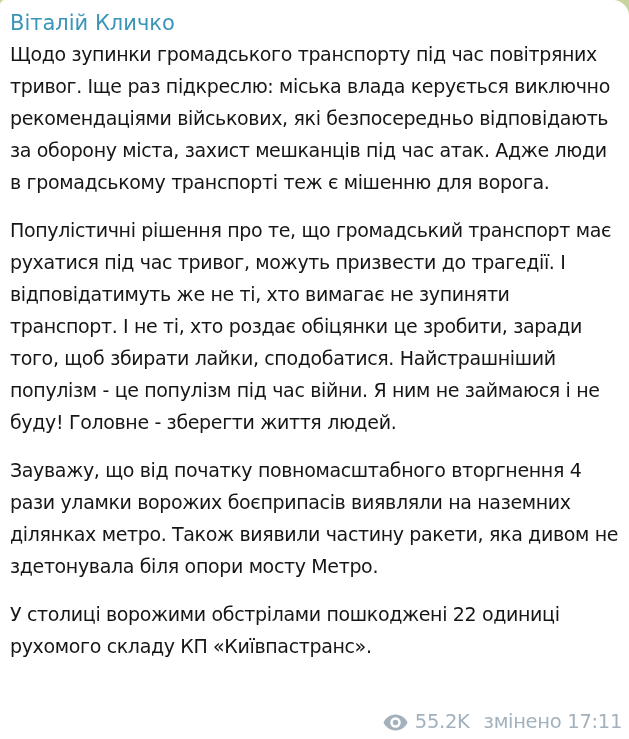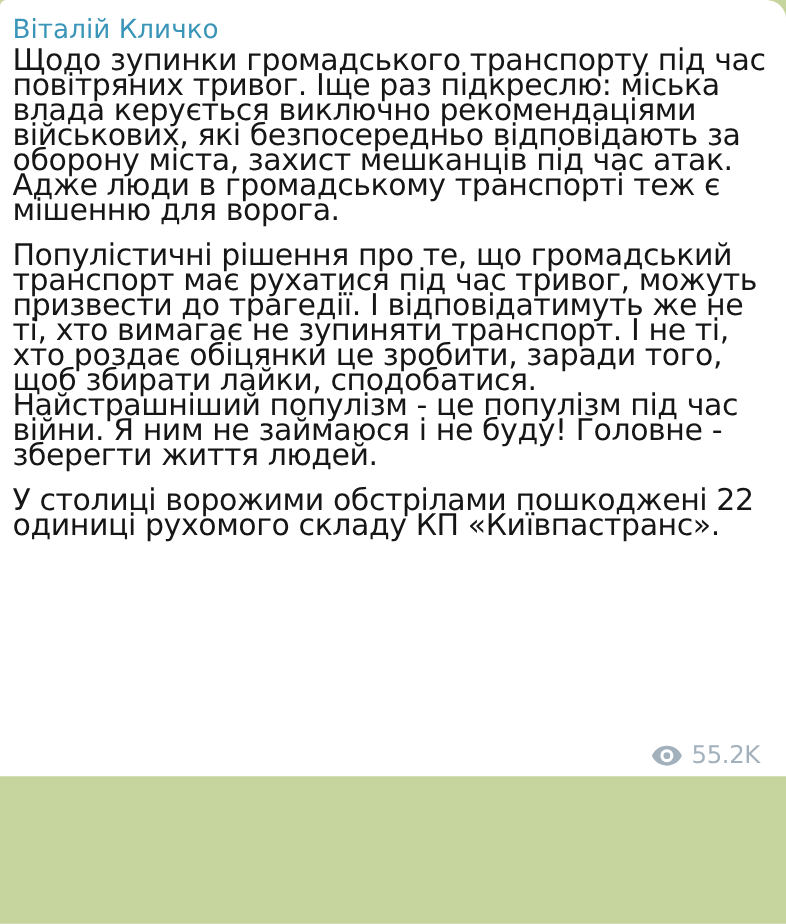--- a/index.html
+++ b/index.html
@@ -15,36 +15,36 @@
     width: 629px;
     height: 739px;
     overflow: hidden;
     background: var(--bg);
     font-family: "DejaVu Sans", "Liberation Sans", sans-serif;
   }
   .bubble {
     position: absolute;
     left: 0; top: 0;
     width: 629px;
-    height: 621px;
+    height: 739px;
     background: var(--bubble);
     border-radius: 5px 16px 0 0;
     padding: 8px 10px 6px 10px;
   }
   .author {
     color: var(--author);
     font-size: 21px;
     line-height: 30px;
     font-weight: 400;
     cursor: pointer;
   }
   .text p {
     margin: 0 0 16px 0;
-    font-size: 24px;
-    line-height: 20px;
+    font-size: 19px;
+    line-height: 32px;
     letter-spacing: -0.35px;
     color: var(--body-text);
     max-width: 609px;
   }
   .text p:last-child { margin-bottom: 0; }
   .meta {
     position: absolute;
     right: 7px;
     bottom: 6px;
     display: flex;
@@ -69,28 +69,30 @@
 <body>
 
 <div class="chat-bg">
   <div class="bubble">
 
     <div class="author">Віталій Кличко</div>
 
     <div class="text">
       <p>Щодо зупинки громадського транспорту під час повітряних тривог. Іще раз підкреслю: міська влада керується виключно рекомендаціями військових, які безпосередньо відповідають за оборону міста, захист мешканців під час атак. Адже люди в громадському транспорті теж є мішенню для ворога.</p>
       <p>Популістичні рішення про те, що громадський транспорт має рухатися під час тривог, можуть призвести до трагедії. І відповідатимуть же не ті, хто вимагає не зупиняти транспорт. І не ті, хто роздає обіцянки це зробити, заради того, щоб збирати лайки, сподобатися. Найстрашніший популізм - це популізм під час війни. Я ним не займаюся і не буду! Головне - зберегти життя людей.</p>
+      <p>Зауважу, що від початку повномасштабного вторгнення 4 рази уламки ворожих боєприпасів виявляли на наземних ділянках метро. Також виявили частину ракети, яка дивом не здетонувала біля опори мосту Метро.</p>
       <p>У столиці ворожими обстрілами пошкоджені 22 одиниці рухомого складу КП «Київпастранс».</p>
     </div>
 
     <div class="meta">
       <span class="eye">
         <svg viewBox="0 0 25 17" width="25" height="17" aria-hidden="true">
           <path d="M12.5 0.5 C6.6 0.5 2.2 4.4 0.5 8.5 C2.2 12.6 6.6 16.5 12.5 16.5 C18.4 16.5 22.8 12.6 24.5 8.5 C22.8 4.4 18.4 0.5 12.5 0.5 Z" fill="#a3b1bd"></path>
           <circle cx="12.5" cy="8.5" r="5.2" fill="#ffffff"></circle>
           <circle cx="12.5" cy="8.5" r="2.7" fill="#a3b1bd"></circle>
         </svg>
       </span>
       <span class="views">55.2K</span>
+      <span class="edited">змінено 17:11</span>
     </div>
 
   </div>
 </div>
 
 </body></html>

